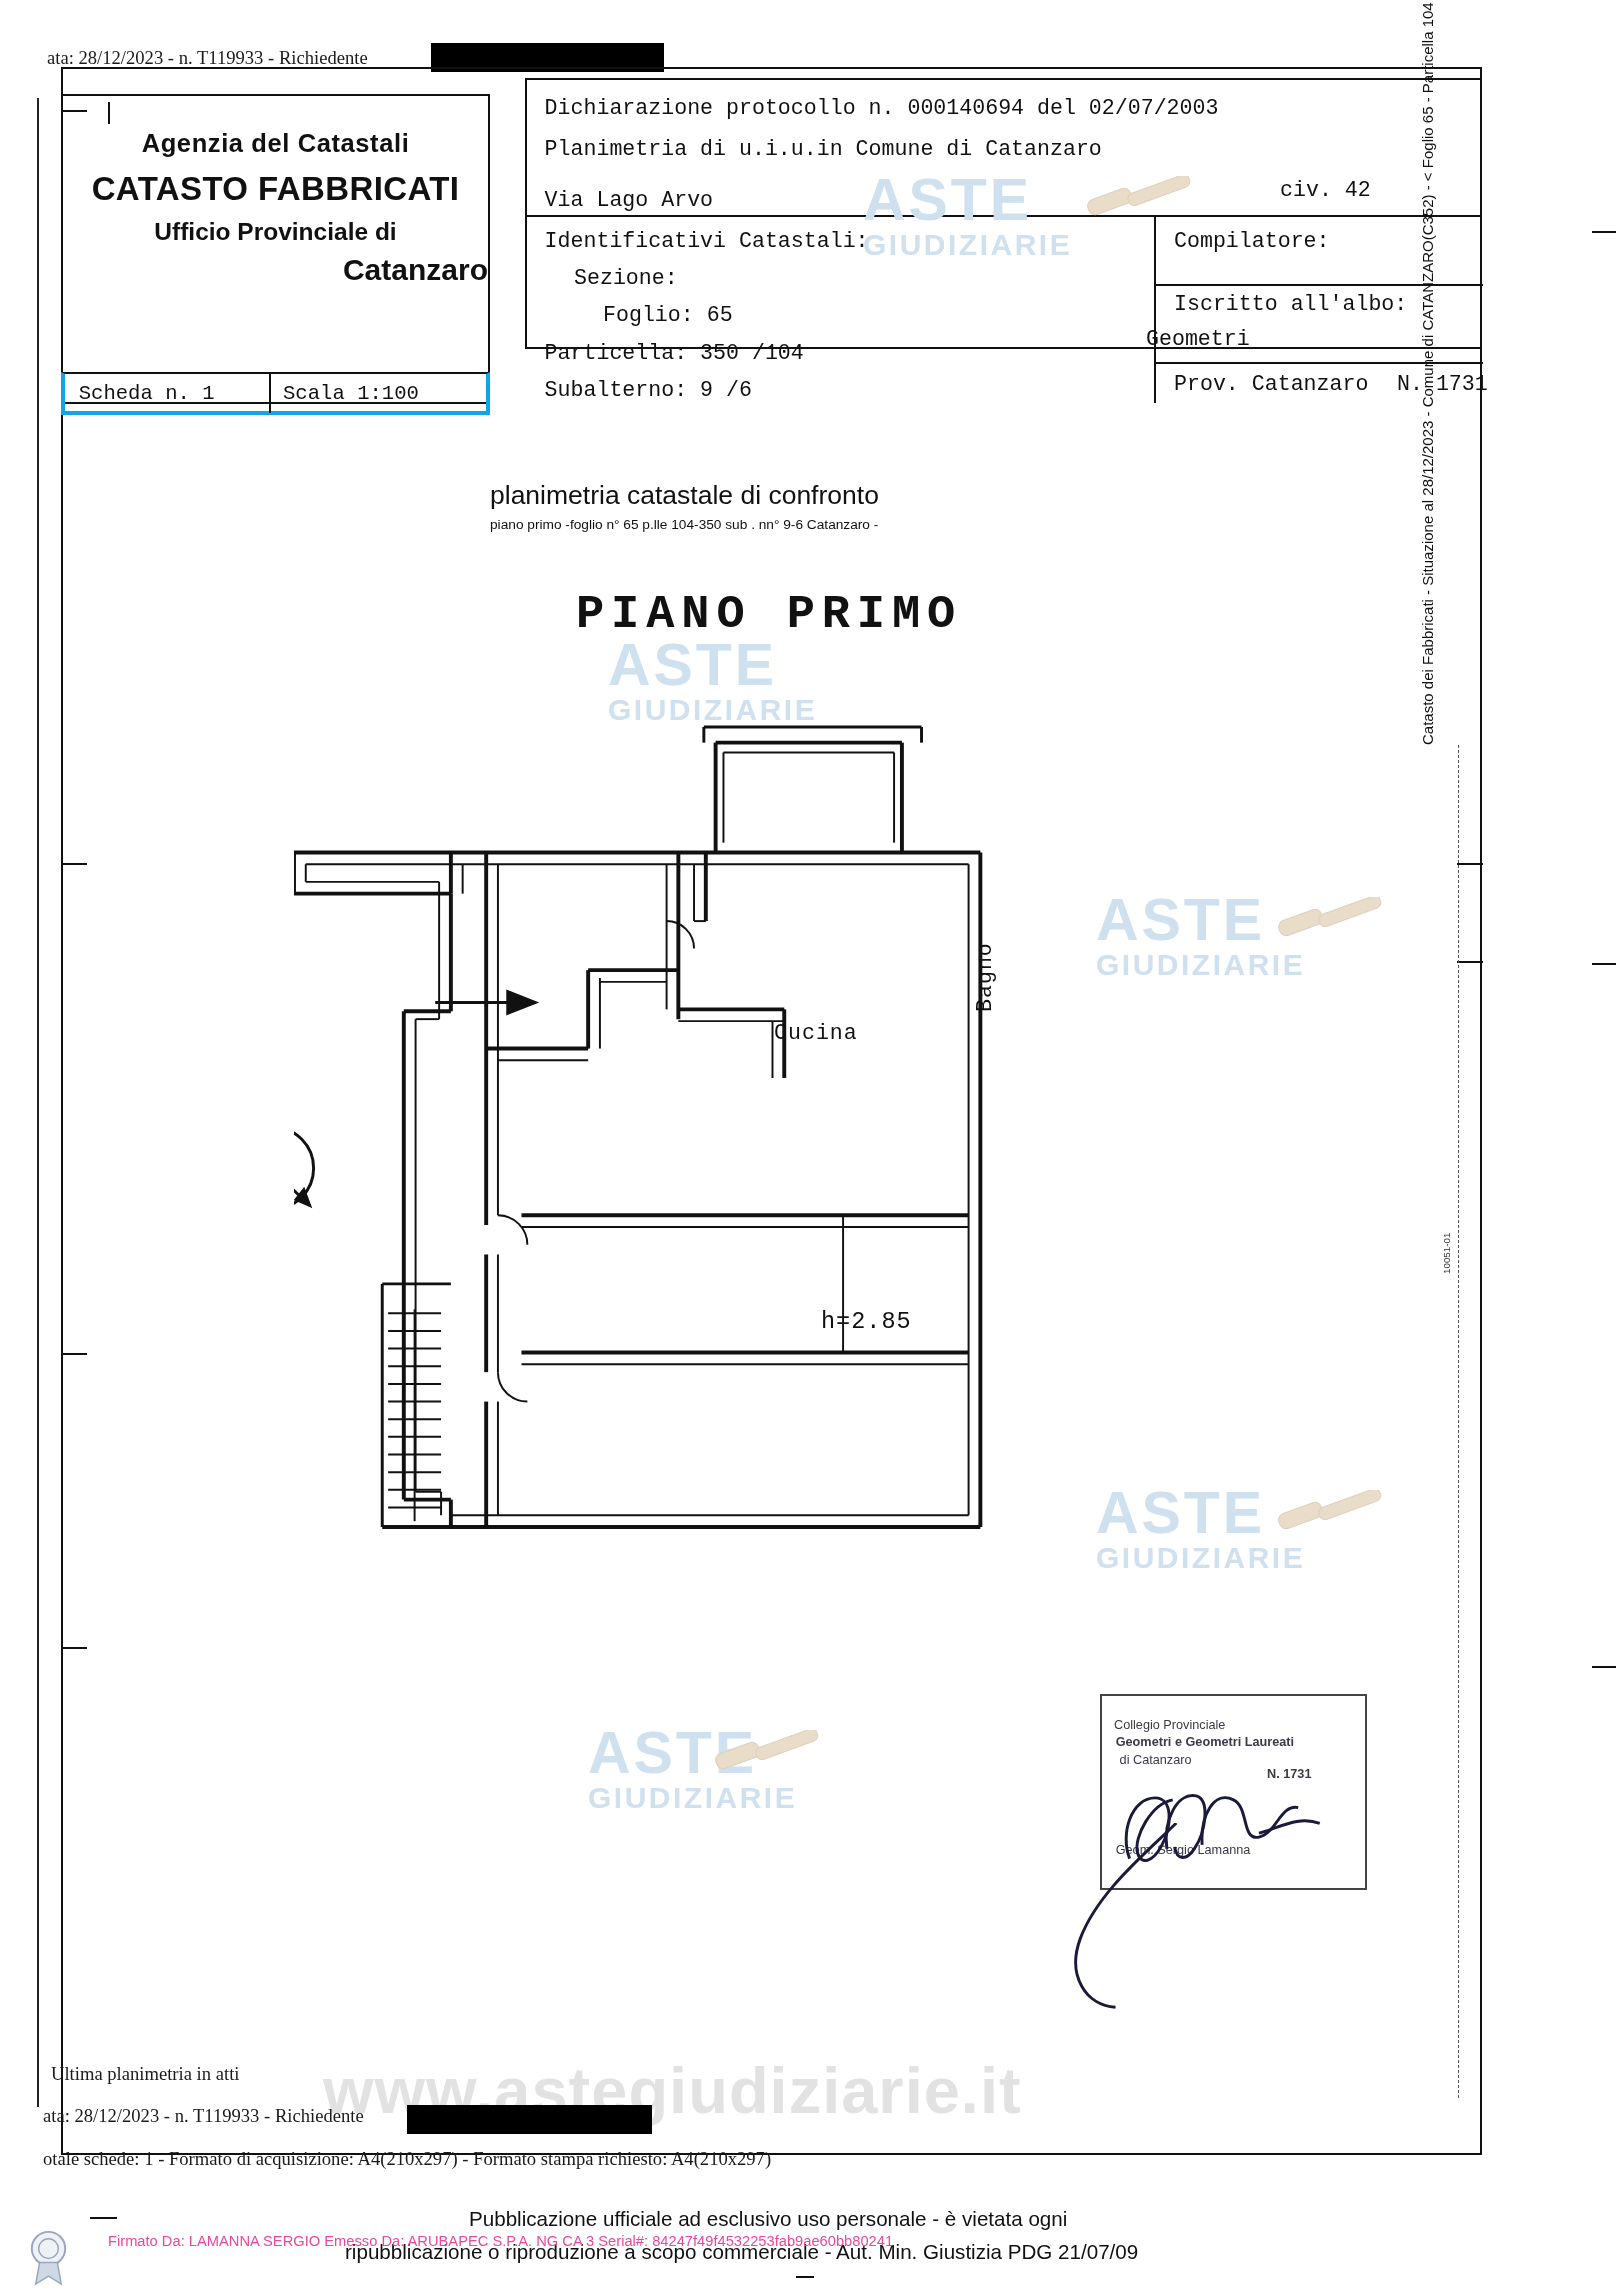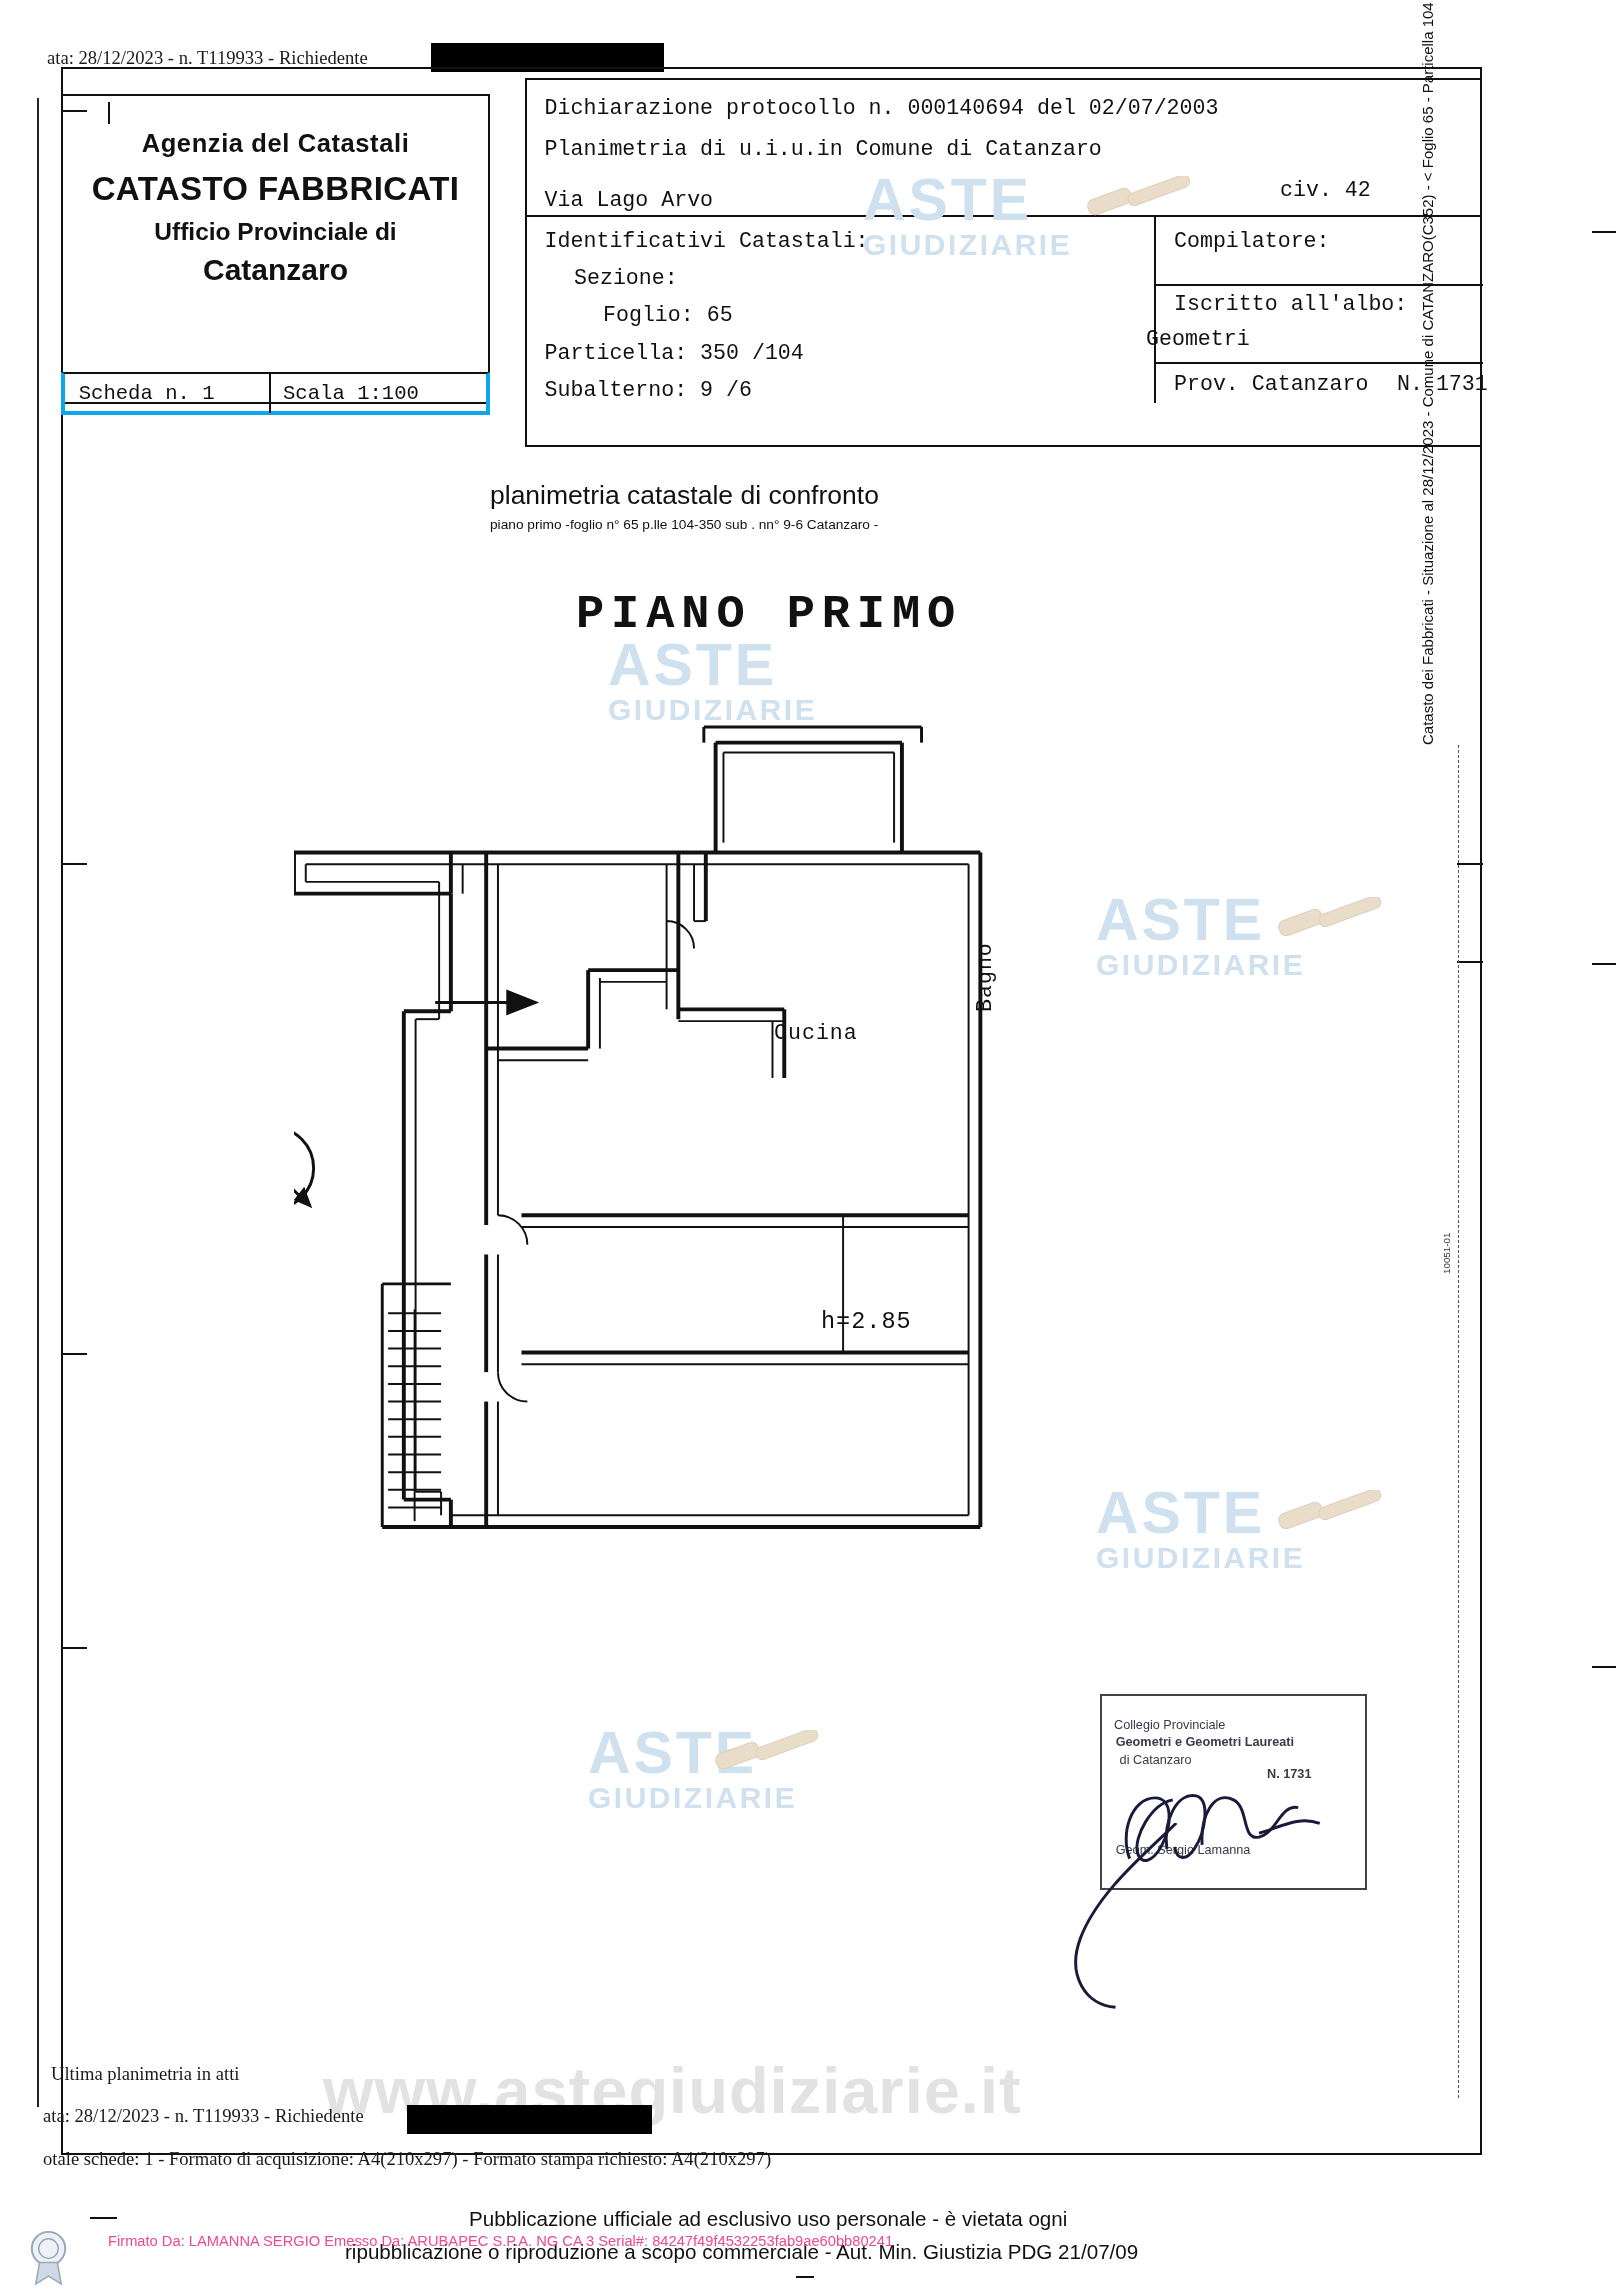--- a/index.html
+++ b/index.html
@@ -60,21 +60,21 @@
   .head-left .l2 {
     font-family: "Liberation Sans", sans-serif;
     font-size: 33px; font-weight: 700; margin-top: 11.8px; letter-spacing: 0.4px;
   }
   .head-left .l3 {
     font-family: "Liberation Sans", sans-serif;
     font-size: 24.5px; font-weight: 600; margin-top: 9.8px;
   }
   .head-left .l4 {
     font-family: "Liberation Sans", sans-serif;
-    font-size: 30px; font-weight: 700; margin-top: 7.8px;
+    font-size: 30px; font-weight: 700; margin-top: 7.8px; text-align: right;
   }
   .head-left-bottom {
     left: 61px; top: 372px;
     width: 429px; height: 43px;
     border: 4px solid #0ea5e9;
     border-top: 2px solid #111;
     box-sizing: border-box;
   }
   .scheda-txt {
     position: absolute; left: 13.7px; top: 7.8px;
@@ -85,21 +85,21 @@
     position: absolute; left: 218px; top: 7.8px;
     font-family: "Liberation Mono", monospace;
     font-size: 20.6px;
   }
   .scheda-sep {
     position: absolute; left: 204px; top: 0; width: 2px; height: 39px; background: #111;
   }
 
   .head-right {
     left: 525px; top: 78px;
-    width: 957px; height: 369px;
+    width: 957px; height: 271px;
     border: 2px solid #111;
     box-sizing: border-box;
   }
   .hr-divider { position:absolute; left:0; width:100%; height:2px; background:#111; }
   .hr-vdiv { position:absolute; width:2px; background:#111; }
   .hr-text {
     position: absolute;
     font-family: "Liberation Mono", monospace;
     font-size: 21.6px;
     color: #111;

